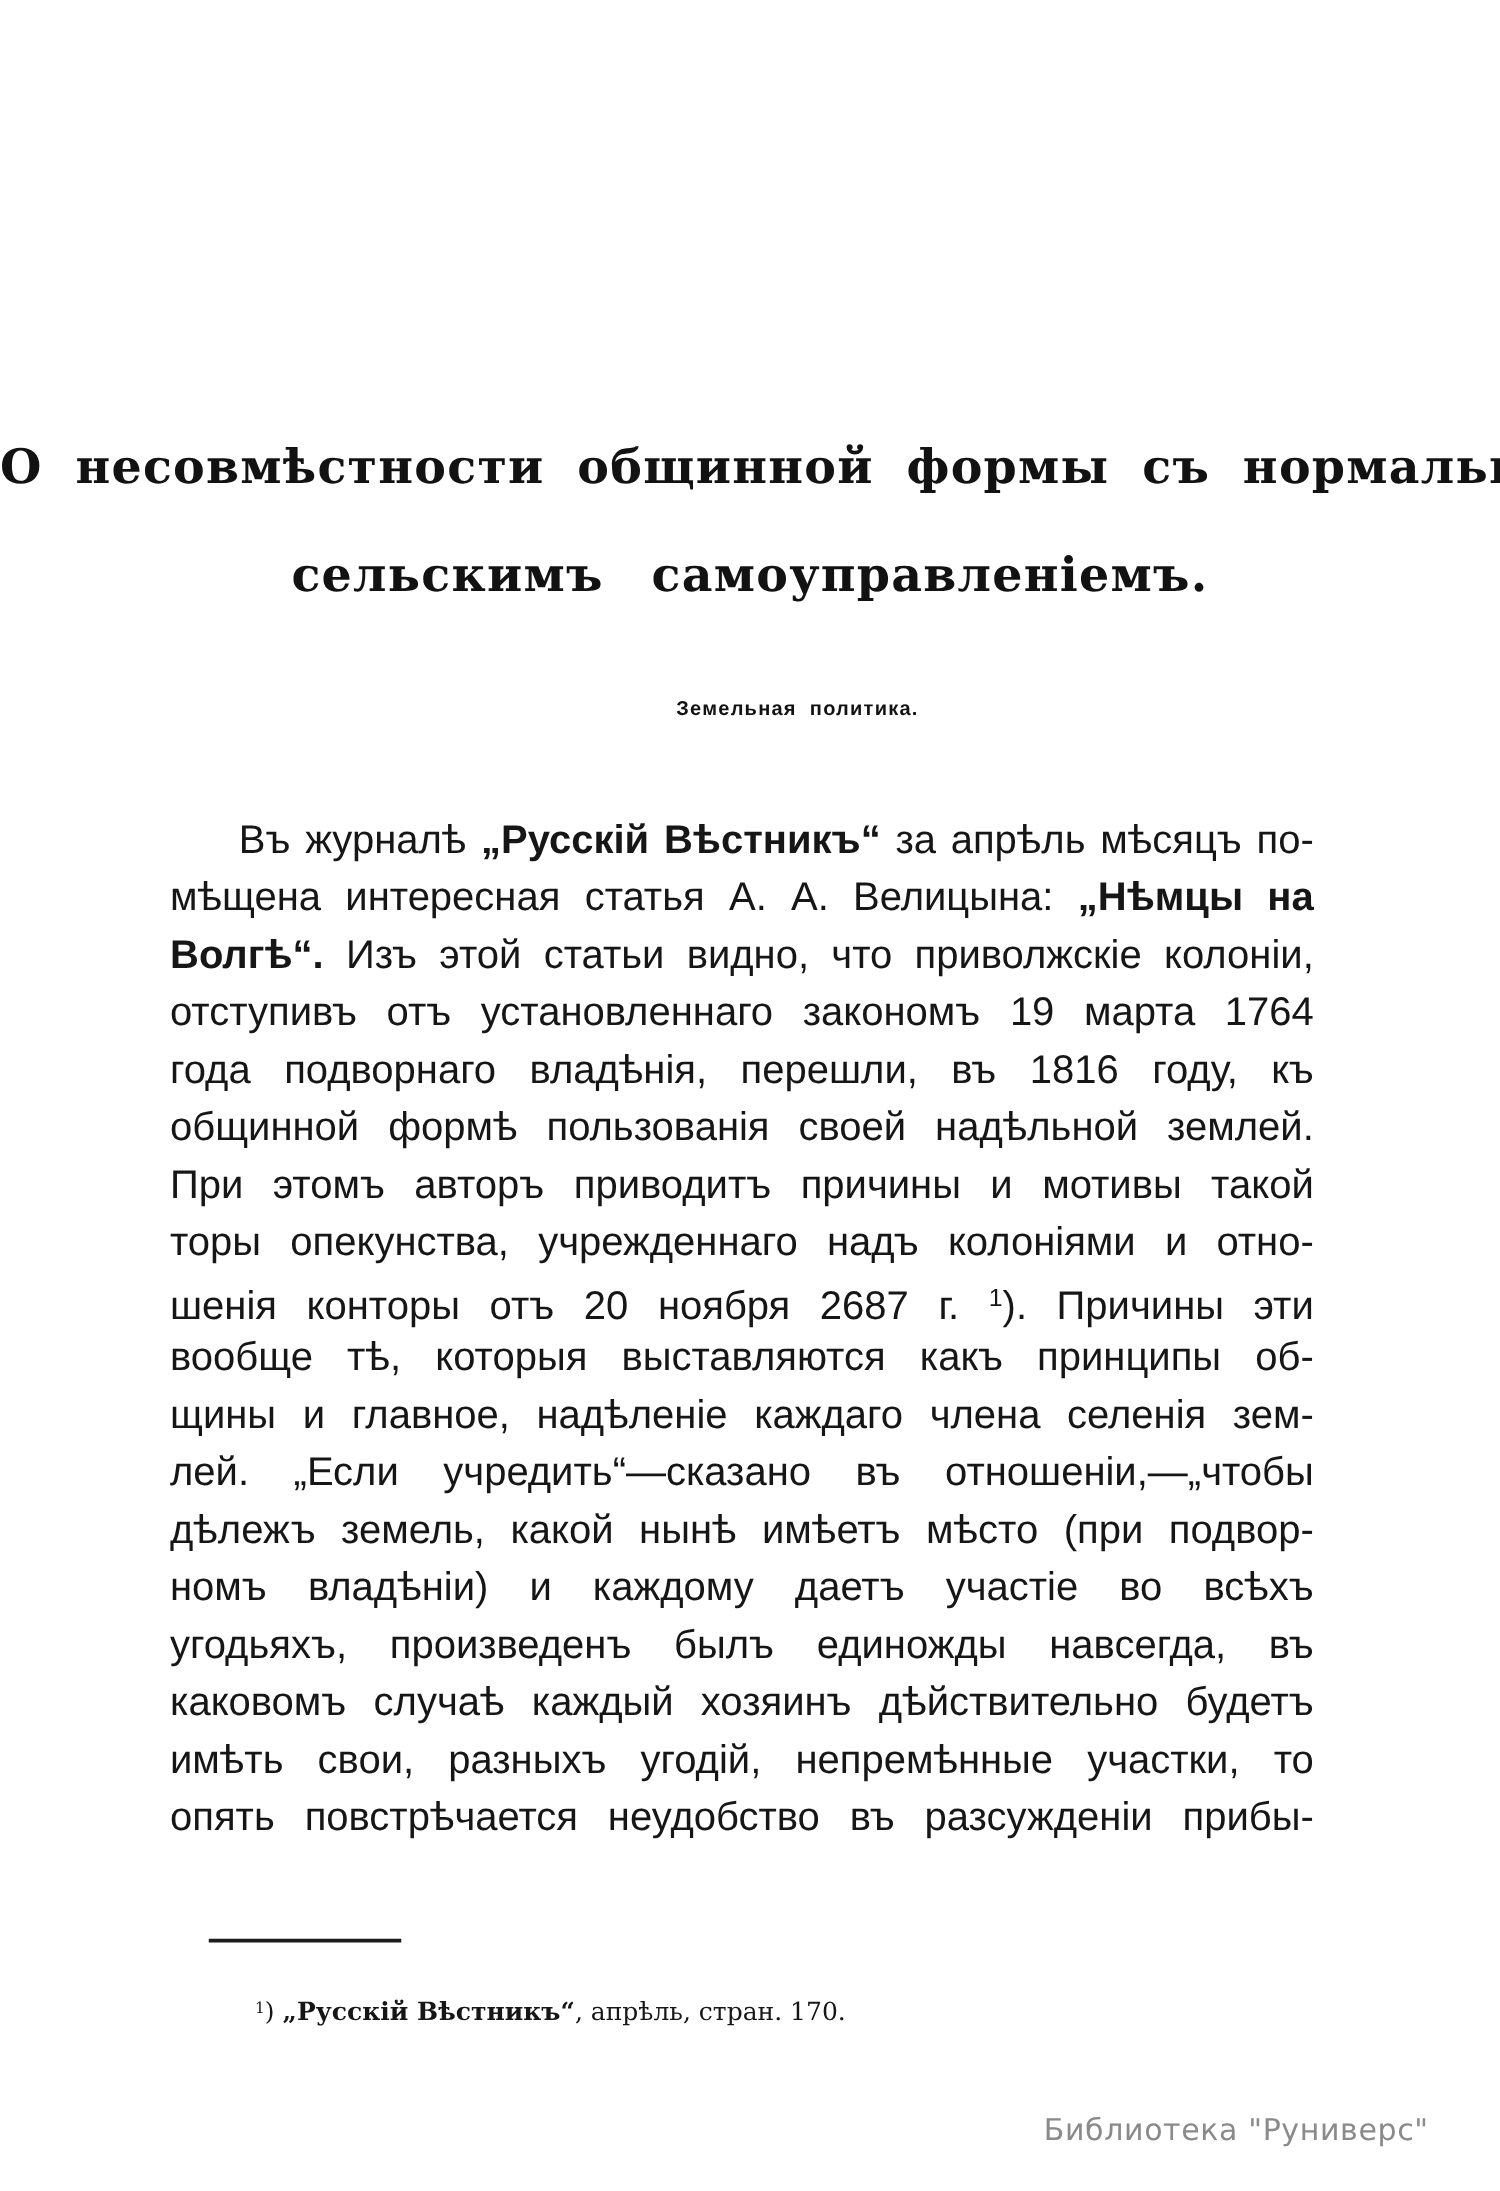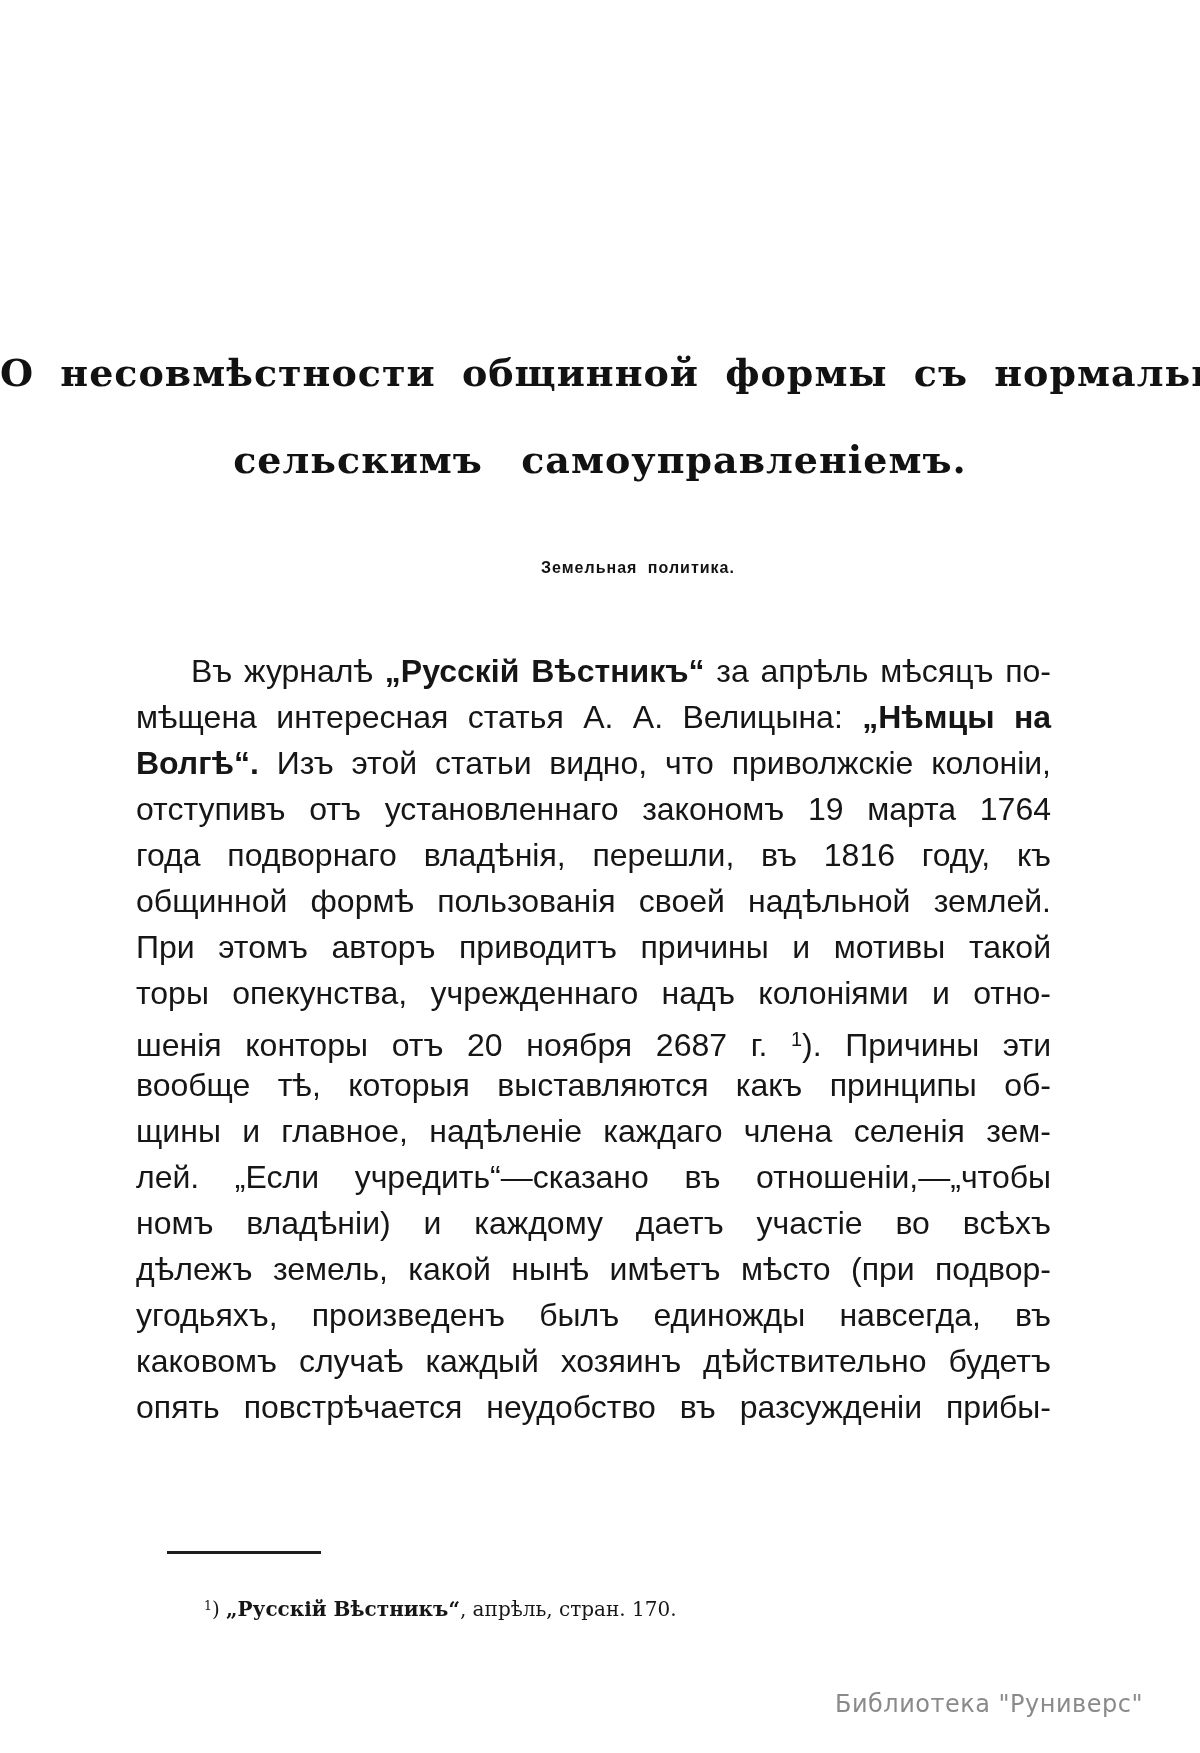--- a/index.html
+++ b/index.html
@@ -106,24 +106,25 @@
       <div class="bline"><span class="b">Волгѣ“.</span><span> Изъ этой статьи видно, что приволжскіе колоніи,</span></div>
       <div class="bline"><span>отступивъ отъ установленнаго закономъ 19 марта 1764</span></div>
       <div class="bline"><span>года подворнаго владѣнія, перешли, въ 1816 году, къ</span></div>
       <div class="bline"><span>общинной формѣ пользованія своей надѣльной землей.</span></div>
       <div class="bline"><span>При этомъ авторъ приводитъ причины и мотивы такой</span></div>
       <div class="bline"><span>торы опекунства, учрежденнаго надъ колоніями и отно-</span></div>
       <div class="bline"><span>шенія конторы отъ 20 ноября 2687 г. </span><span class="sup">1</span><span>). Причины эти</span></div>
       <div class="bline"><span>вообще тѣ, которыя выставляются какъ принципы об-</span></div>
       <div class="bline"><span>щины и главное, надѣленіе каждаго члена селенія зем-</span></div>
       <div class="bline"><span>лей. „Если учредить“—сказано въ отношеніи,—„чтобы</span></div>
+      <div class="bline"><span>дѣлежъ земель, какой нынѣ имѣетъ мѣсто (при подвор-</span></div>
       <div class="bline"><span>номъ владѣніи) и каждому даетъ участіе во всѣхъ</span></div>
-      <div class="bline"><span>дѣлежъ земель, какой нынѣ имѣетъ мѣсто (при подвор-</span></div>
       <div class="bline"><span>угодьяхъ, произведенъ былъ единожды навсегда, въ</span></div>
       <div class="bline"><span>каковомъ случаѣ каждый хозяинъ дѣйствительно будетъ</span></div>
+      <div class="bline"><span>имѣть свои, разныхъ угодій, непремѣнные участки, то</span></div>
       <div class="bline"><span>опять повстрѣчается неудобство въ разсужденіи прибы-</span></div>
     </div>
 
   <div class="footnote-rule"></div>
 
   <div class="footnote" id="footnote-line"><span class="sup">1</span><span>) </span><span class="b">„Русскій Вѣстникъ“</span><span>, апрѣль, стран. 170.</span></div>
 
   <div class="watermark">Библиотека "Руниверс"</div>
 
 </div>

